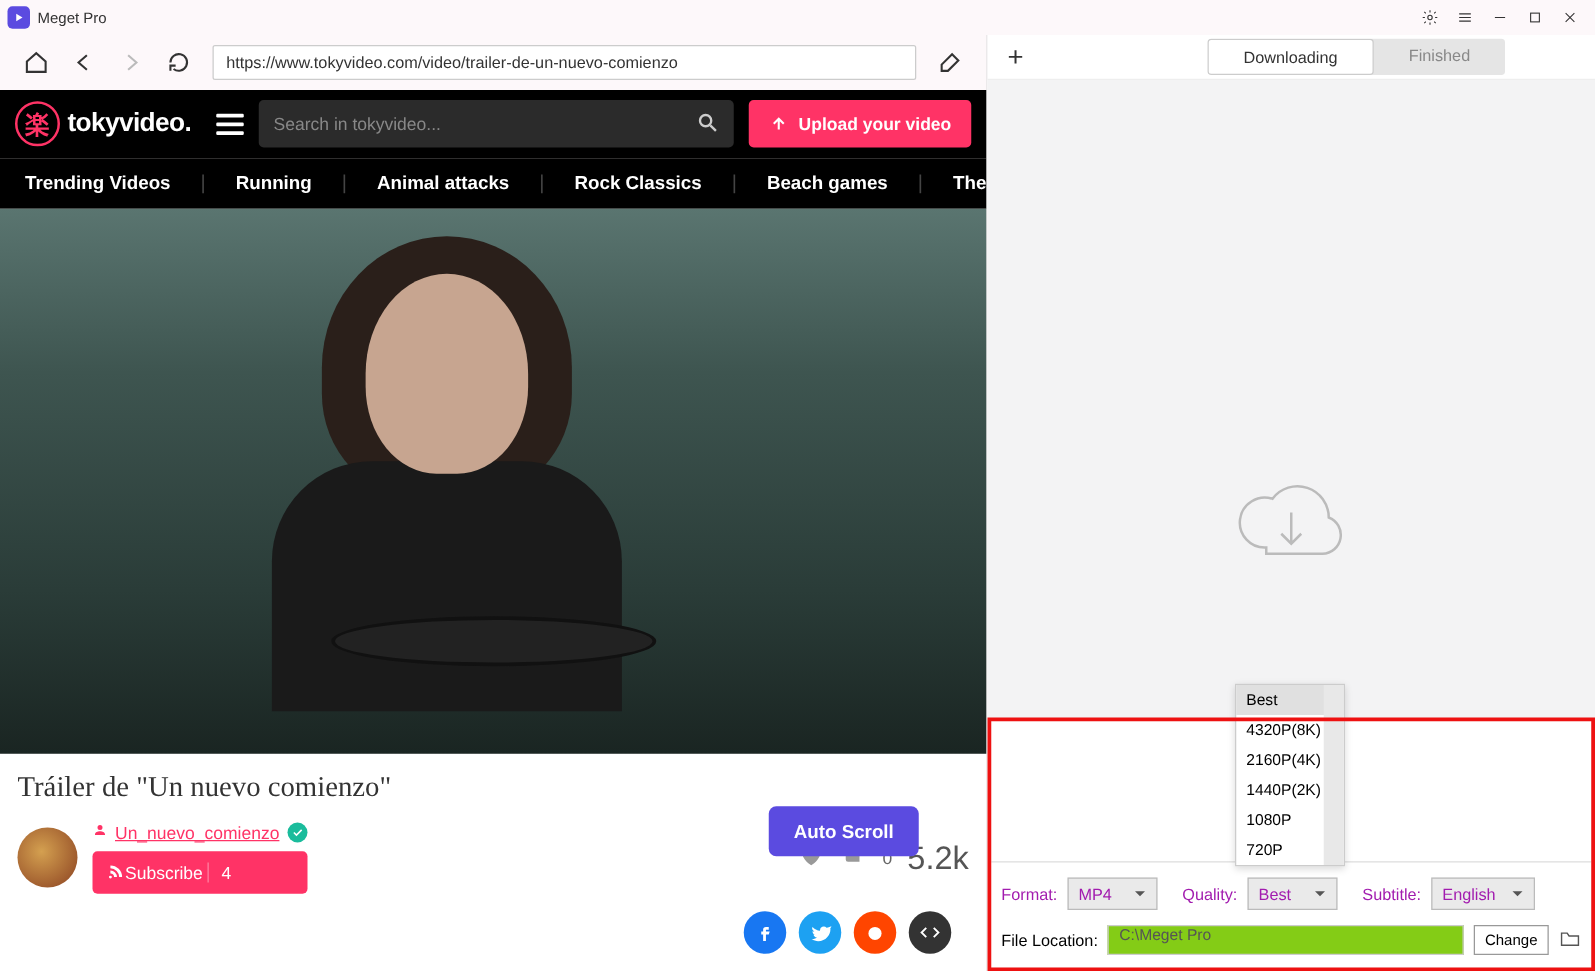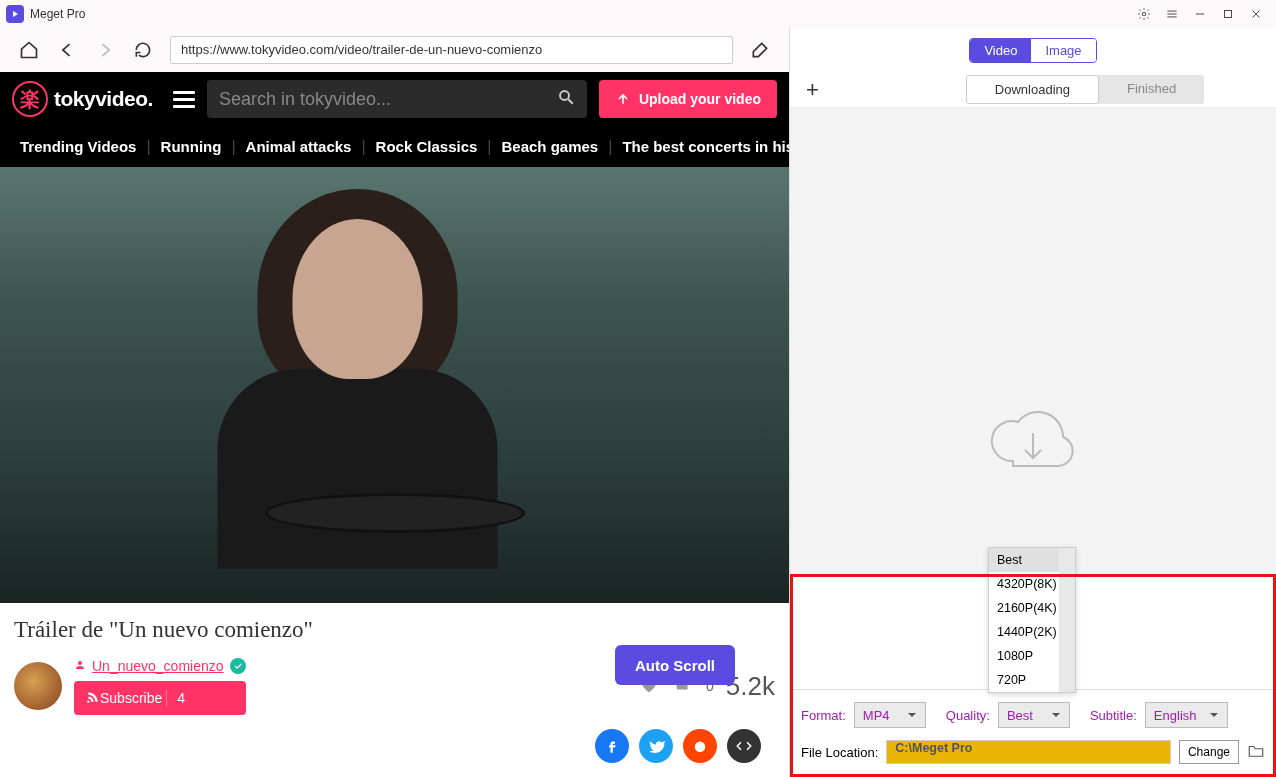--- a/index.html
+++ b/index.html
@@ -21,27 +21,27 @@
 .toolbar svg { width:20px; height:20px; stroke:#333; fill:none; stroke-width:2;}
 .toolbar .fwd svg { stroke:#bbb; }
 .url-bar { flex:1; height:28px; border:1px solid #ccc; background:#fff; border-radius:2px; padding:0 10px; font-size:13px; color:#333; display:flex; align-items:center;}
 
 .site-header { height:56px; background:#000; display:flex; align-items:center; padding:0 12px; gap:12px;}
 .logo { display:flex; align-items:center; gap:6px; }
 .logo-icon { width:36px; height:36px; border:2.5px solid #ff3366; border-radius:50%; display:flex; align-items:center; justify-content:center; color:#ff3366; font-size:20px; font-weight:bold;}
 .logo-text { color:#fff; font-size:21px; font-weight:700; letter-spacing:-0.5px;}
 .hamburger { display:flex; flex-direction:column; gap:4px; margin-left:8px; cursor:pointer;}
 .hamburger span { width:22px; height:3px; background:#fff; border-radius:1px;}
-.site-search { flex:1; height:38px; background:#2b2b2b; border-radius:4px; display:flex; align-items:center; padding:0 12px; color:#888; font-size:18px;}
+.site-search { flex:1; height:38px; background:#2b2b2b; border-radius:4px; display:flex; align-items:center; padding:0 12px; color:#888; font-size:14px;}
 .site-search .si { margin-left:auto; }
 .site-search svg{ width:18px;height:18px; stroke:#ccc; fill:none; stroke-width:2.5;}
 .upload-btn { height:38px; padding:0 16px; background:#ff3366; color:#fff; border:none; border-radius:4px; font-size:14px; font-weight:600; display:flex; align-items:center; gap:8px; cursor:pointer;}
 .upload-btn svg { width:16px;height:16px; stroke:#fff; fill:none; stroke-width:2.5;}
 
-.nav-cats { height:40px; background:#000; display:flex; align-items:center; padding:0 20px; gap:10px; overflow:hidden; white-space:nowrap;}
+.nav-cats { height:40px; background:#000; display:flex; align-items:center; padding:0 20px; gap:24px; overflow:hidden; white-space:nowrap;}
 .nav-cats .cat { color:#fff; font-size:15px; font-weight:700;}
 .nav-cats .sep { color:#444; }
 
 .video-frame { height:441px; background: linear-gradient(180deg, #5a7570 0%, #3e5550 30%, #2a3c38 70%, #1a2522 100%); position:relative; overflow:hidden;}
 
 .person { position:absolute; left:50%; top:52%; transform:translate(-50%,-50%); }
 .person .head { width:130px; height:160px; background:#c7a590; border-radius:55% 55% 48% 48%; position:relative;}
 .person .hair { position:absolute; top:-30px; left:-35px; width:200px; height:210px; background:#2a1f1a; border-radius:50% 50% 40% 40%; z-index:-1;}
 .person .body { width:280px; height:200px; background:#1a1a1a; border-radius:80px 80px 0 0; margin-top:-10px; margin-left:-75px;}
 .tray { position:absolute; bottom:70px; left:50%; transform:translateX(-50%); width:260px; height:40px; background:#222; border-radius:50%; border:3px solid #111;}
@@ -93,21 +93,21 @@
 .quality-dropdown div { padding:5px 8px; cursor:pointer;}
 .quality-dropdown .sel { background:#e0e0e0;}
 .quality-dropdown .scroll-shadow { position:absolute; right:0; top:0; width:10px; height:100%; background:#e8e8e8;}
 
 .settings-bottom { padding:12px 8px 10px 8px; border-top:1px solid #ddd;}
 .srow { display:flex; align-items:center; gap:8px; font-size:13px; color:#a21caf; margin-bottom:12px;}
 .srow label { min-width:auto;}
 .sel-box { height:26px; border:1px solid #bbb; background:#eaeaea; padding:0 8px; display:flex; align-items:center; gap:12px; font-size:13px; cursor:pointer; min-width:72px; justify-content:space-between;}
 .sel-box svg { width:10px;height:10px; fill:#555;}
 .floc { display:flex; align-items:center; gap:8px; font-size:13px;}
-.floc-input { flex:1; height:24px; border:1px solid #ccc; background:#eab308; padding:0 8px; font-size:12.5px; color:#555;font-weight:bold;}
+.floc-input { flex:1; height:24px; border:1px solid #ccc; background:#84cc16; padding:0 8px; font-size:12.5px; color:#555;}
 .change-btn { height:24px; padding:0 8px; border:1px solid #999; background:#fff; font-size:12px; cursor:pointer;}
 .folder-icon svg{width:18px;height:18px;stroke:#555;fill:none;stroke-width:1.5;}
 
 .red-frame { position:absolute; left:0; right:0; bottom:0; top:546px; border:3px solid #e11; pointer-events:none; z-index:20;}
 .white-area { position:absolute; left:3px; right:3px; top:549px; bottom:84px; background:#fff; z-index:1;}
 </style>
 </head>
 <body>
 
 <div class="titlebar">
@@ -290,26 +290,20 @@
     </div>
 
     <div class="floating-btns">
       <button class="fbtn">
           <span>Auto Scroll</span>
         </button>
     </div>
   </div>
 
   <div class="right">
-    <div class="r-top">
-      <div class="seg">
-        <div class="active">Video</div>
-        <div class="inactive">Image</div>
-      </div>
-    </div>
     <div class="r-tabs">
       <div class="plus">+</div>
       <div class="tab-seg">
         <div class="active">Downloading</div>
         <div class="inactive">Finished</div>
       </div>
     </div>
     <div class="empty-area">
       <div class="cloud">
         <svg viewBox="0 0 100 80">

